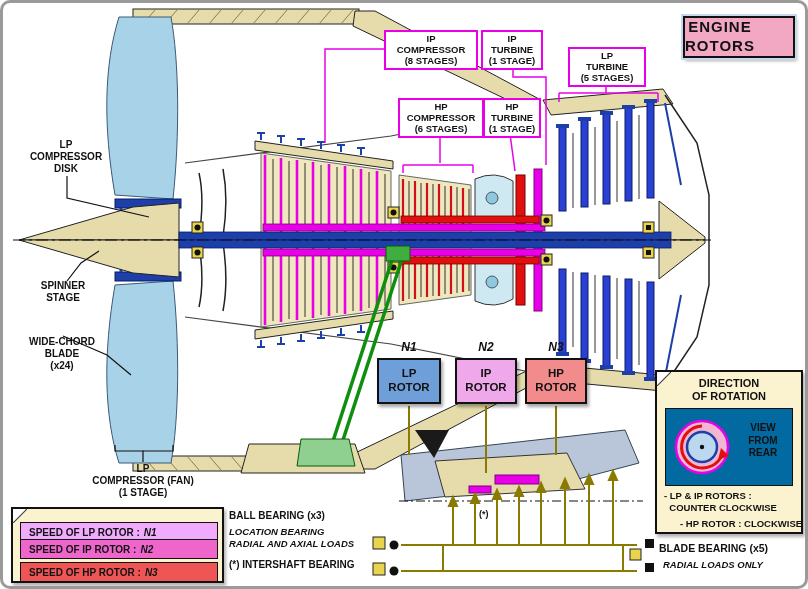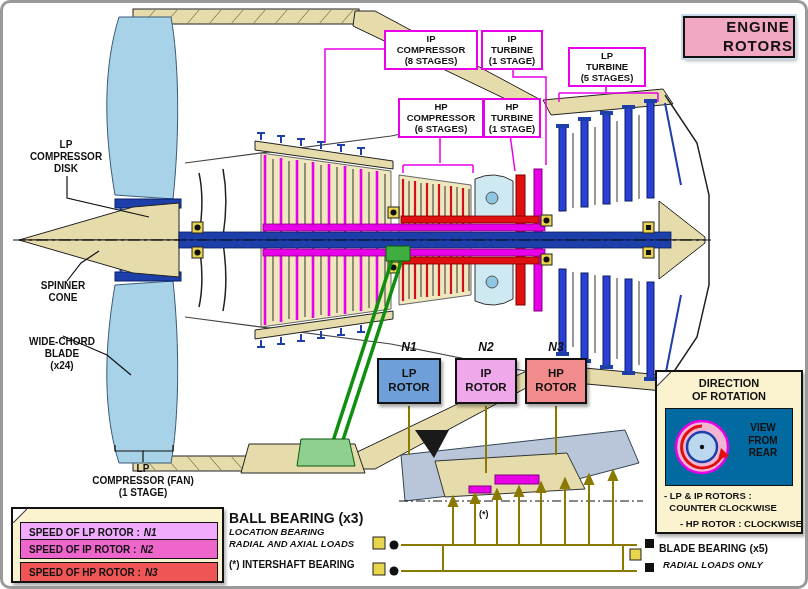--- a/index.html
+++ b/index.html
@@ -2,21 +2,21 @@
 <html><head>
 <meta charset="utf-8">
 <style>
   * { margin:0; padding:0; box-sizing:border-box; }
   html,body { background:#fff; }
   body { font-family:"Liberation Sans", sans-serif; }
   .canvas{position:relative;width:808px;height:589px;background:#fff;border:3px solid #9a9a9a;border-radius:10px;overflow:hidden;}
   .art{position:absolute;left:0;top:0;}
   .lbl{position:absolute;font-weight:bold;font-size:10px;line-height:1.18;color:#111;text-align:center;white-space:pre-line;}
   .mag-box{background:#fff;border:2px solid #e800e8;font-size:9.5px;padding:1px 2px;}
-  .title-box{position:absolute;left:680px;top:13px;width:112px;height:42px;background:#f2a7c3;border:2px solid #111;box-shadow:0 0 0 2px #c7d8ea,2px 3px 3px rgba(0,0,0,.3);display:flex;align-items:center;justify-content:flex-end;text-align:center;font-weight:bold;font-size:15px;letter-spacing:1px;line-height:1.25;white-space:pre-line;color:#111;}
+  .title-box{position:absolute;left:680px;top:13px;width:112px;height:42px;background:#f2a7c3;border:2px solid #111;box-shadow:0 0 0 2px #c7d8ea,2px 3px 3px rgba(0,0,0,.3);display:flex;align-items:center;justify-content:flex-start;text-align:center;font-weight:bold;font-size:15px;letter-spacing:1px;line-height:1.25;white-space:pre-line;color:#111;}
   .rotor-id{position:absolute;font-style:italic;font-weight:bold;font-size:12px;text-align:center;color:#111;}
   .rotor-box{position:absolute;height:46px;border:2px solid #111;display:flex;align-items:center;justify-content:center;text-align:center;font-weight:bold;font-size:11.5px;line-height:1.2;white-space:pre-line;box-shadow:2px 3px 3px rgba(0,0,0,.35);color:#111;}
   .n1{background:#6f9fd8;} .n2{background:#efa8ea;} .n3{background:#f28c8c;}
   .note-box{position:absolute;background:#fbf3cf;border:2px solid #111;box-shadow:2px 3px 3px rgba(0,0,0,.3);}
   .fold{position:absolute;left:0;top:0;}
   .legend-row{position:absolute;left:7px;width:198px;height:20px;border:1.5px solid #111;display:flex;align-items:center;padding-left:8px;font-weight:bold;font-size:10px;color:#111;}
   .nval{font-style:italic;margin-left:4px;}
   .dir-title{position:absolute;top:5px;left:0;width:100%;text-align:center;font-weight:bold;font-size:11px;line-height:1.2;white-space:pre-line;color:#111;}
   .dir-gray{position:absolute;left:8px;top:36px;width:128px;height:78px;background:#0369a1;border:1.5px solid #111;}
   .dir-circ{position:absolute;left:4px;top:6px;}
@@ -196,21 +196,21 @@
 
   <div class="title-box">
     <span>ENGINE
 ROTORS</span>
   </div>
 
   <div class="lbl" style="left:16px;top:136px;width:94px;">LP
 COMPRESSOR
 DISK</div>
   <div class="lbl" style="left:24px;top:277px;width:72px;">SPINNER
-CONE</div>
+STAGE</div>
   <div class="lbl" style="left:12px;top:333px;width:94px;">WIDE-CHORD
 BLADE
 (x24)</div>
   <div class="lbl" style="left:80px;top:460px;width:120px;">LP
 COMPRESSOR (FAN)
 (1 STAGE)</div>
 
   <div class="lbl mag-box" style="left:381px;top:27px;width:94px;">IP
 COMPRESSOR
 (8 STAGES)</div>
@@ -255,21 +255,21 @@
     <div class="legend-row" style="top:30px;background:#ee66cc;text-align:center;">
       <span>SPEED OF IP ROTOR :</span>
       <span class="nval">N2</span>
     </div>
     <div class="legend-row" style="top:53px;background:#f05555;">
       <span>SPEED OF HP ROTOR :</span>
       <span class="nval">N3</span>
     </div>
   </div>
 
-  <div class="txt bold" style="left:226px;top:507px;width:160px;font-size:14px;">BALL BEARING (x3)</div>
+  <div class="txt bold" style="left:226px;top:507px;width:160px;font-size:10px;">BALL BEARING (x3)</div>
   <div class="txt ital" style="left:226px;top:523px;width:170px;">LOCATION BEARING
 RADIAL AND AXIAL LOADS</div>
   <div class="txt bold" style="left:226px;top:556px;width:170px;font-size:10px;">(*) INTERSHAFT BEARING</div>
   <div class="txt bold" style="left:476px;top:506px;width:20px;font-size:9px;">(*)</div>
   <div class="txt bold" style="left:656px;top:539px;width:150px;font-size:10.5px;">BLADE BEARING (x5)</div>
   <div class="txt ital" style="left:660px;top:556px;width:150px;">RADIAL LOADS ONLY</div>
 
   <div class="note-box" style="left:652px;top:367px;width:148px;height:164px;">
     <svg class="fold" width="14" height="14">
       <polygon points="0,0 14,0 0,14" fill="#ffffff"></polygon>

